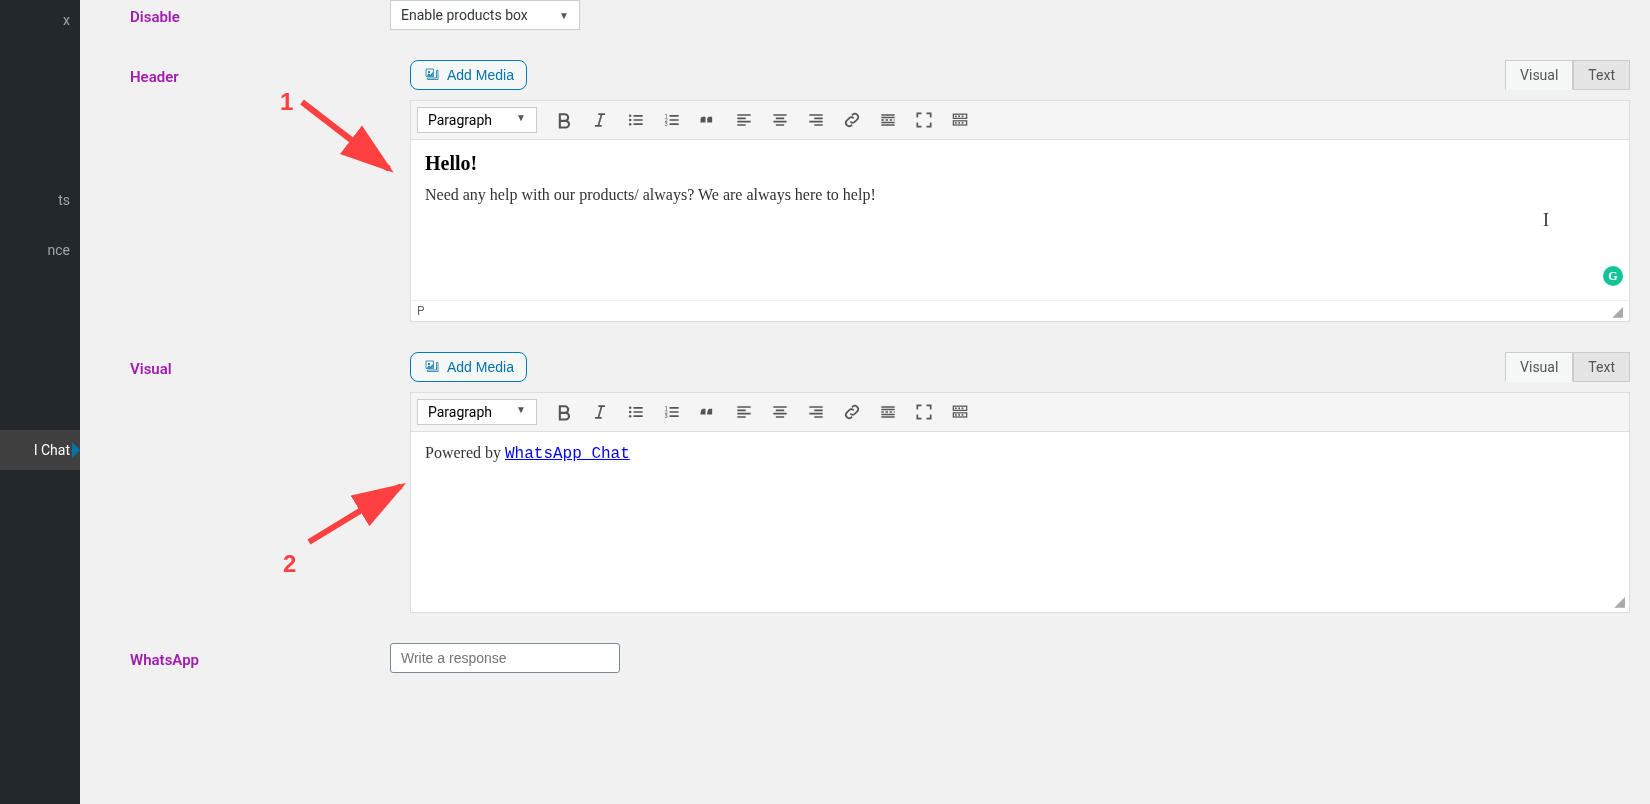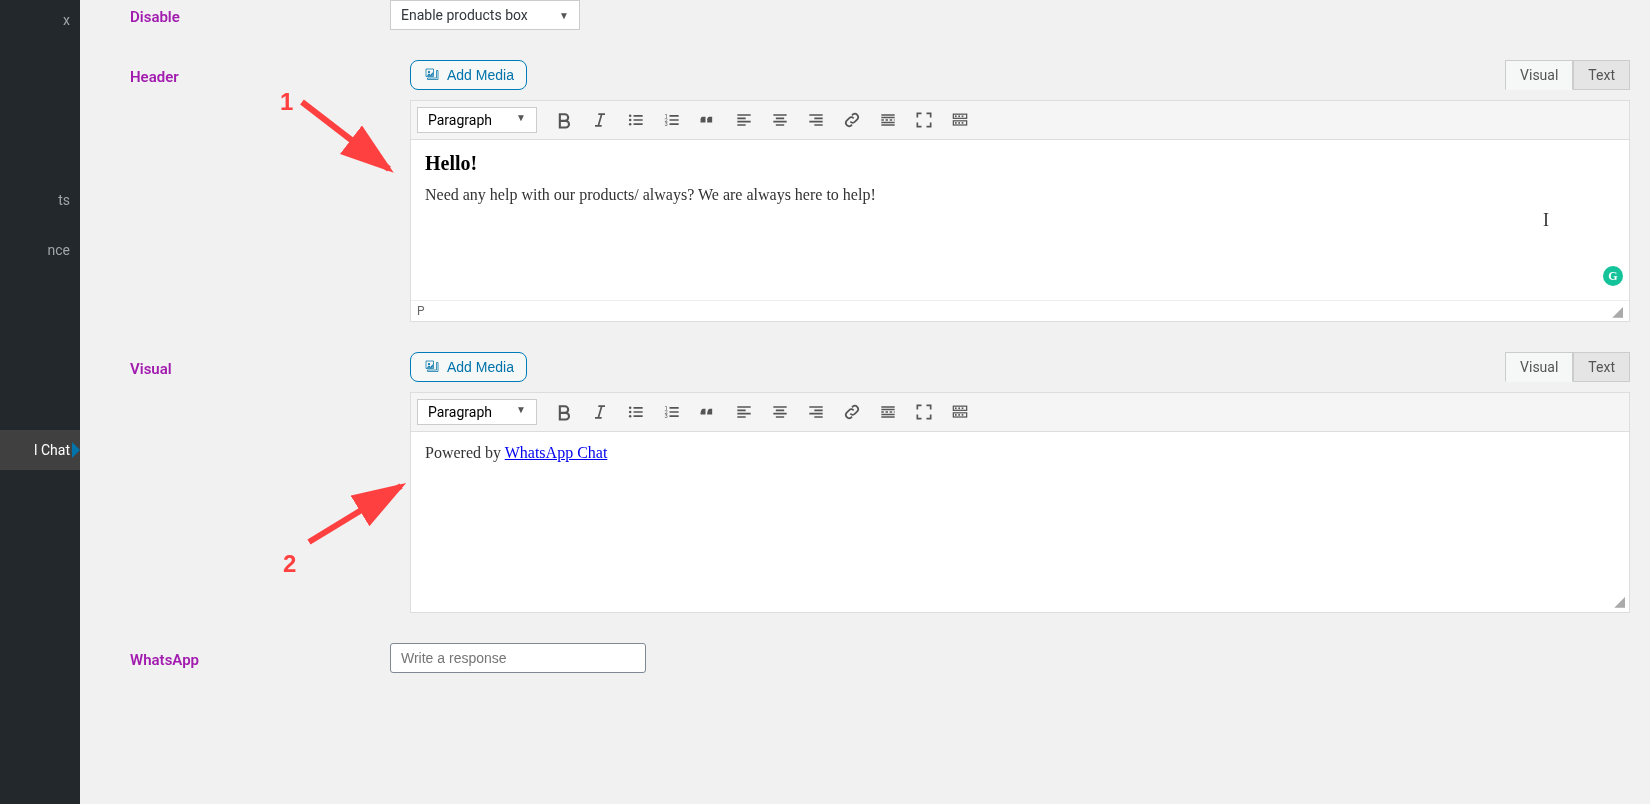--- a/index.html
+++ b/index.html
@@ -20,24 +20,24 @@
 .editor-tab { padding: 6px 14px; font-size: 14px; color: #555; background: #e5e5e5; border: 1px solid #ccc; cursor: pointer; }
 .editor-tab.active { background: #f6f7f7; border-bottom-color: #f6f7f7; }
 .editor-wrap { margin-top: 10px; border: 1px solid #ddd; background: #fff; }
 .editor-toolbar { display: flex; align-items: center; background: #f5f5f5; border-bottom: 1px solid #ddd; padding: 4px 6px; gap: 2px; }
 .format-select { display: inline-flex; justify-content: space-between; border: 1px solid #ccc; background: #fff; padding: 4px 10px; font-size: 14px; margin-right: 8px; min-width: 120px; cursor: pointer; }
 .tb-btn { width: 34px; height: 30px; display: inline-flex; align-items: center; justify-content: center; cursor: pointer; color: #555; }
 .tb-btn svg { width: 20px; height: 20px; fill: #555; }
 .editor-body { padding: 12px 14px; min-height: 160px; font-family: Georgia, serif; font-size: 16px; color: #333; }
 .editor-body.tall { min-height: 180px; }
 .editor-body h3 { font-weight: bold; font-size: 20px; margin-bottom: 11px; font-family: Georgia, serif; color: #000000; }
-.editor-body a { color: #0000ee; text-decoration: underline; }
+.editor-body a { color: #0000ee; text-decoration: underline; font-family: Liberation Mono, monospace; }
 .editor-status { display: flex; justify-content: space-between; align-items: center; border-top: 1px solid #eee; padding: 2px 6px; font-size: 12px; color: #666; }
 .resize-handle { cursor: nwse-resize; color: #aaa; font-size: 14px; }
-.text-input { border: 1px solid #7e8993; background: #fff; padding: 6px 10px; font-size: 14px; width: 256px; color: #333; border-radius: 3px; }
+.text-input { border: 1px solid #7e8993; background: #fff; padding: 6px 10px; font-size: 14px; width: 230px; color: #333; border-radius: 3px; }
 .arrow-annotation { position: absolute; pointer-events: none; }
 .arrow-num { color: #ff4040; font-size: 24px; font-weight: bold; font-family: sans-serif; }
 .grammarly-badge { position: absolute; right: 6px; bottom: 14px; width: 20px; height: 20px; border-radius: 50%; background: #15c39a; display: flex; align-items: center; justify-content: center; color: #fff; font-size: 12px; font-weight: bold; }
 .text-cursor { position: absolute; color: #333; font-size: 18px; font-family: serif; }
 .header-row { position: relative; gap: 20px; }
 </style>
 </head>
 <body>
 
 <div class="sidebar">

